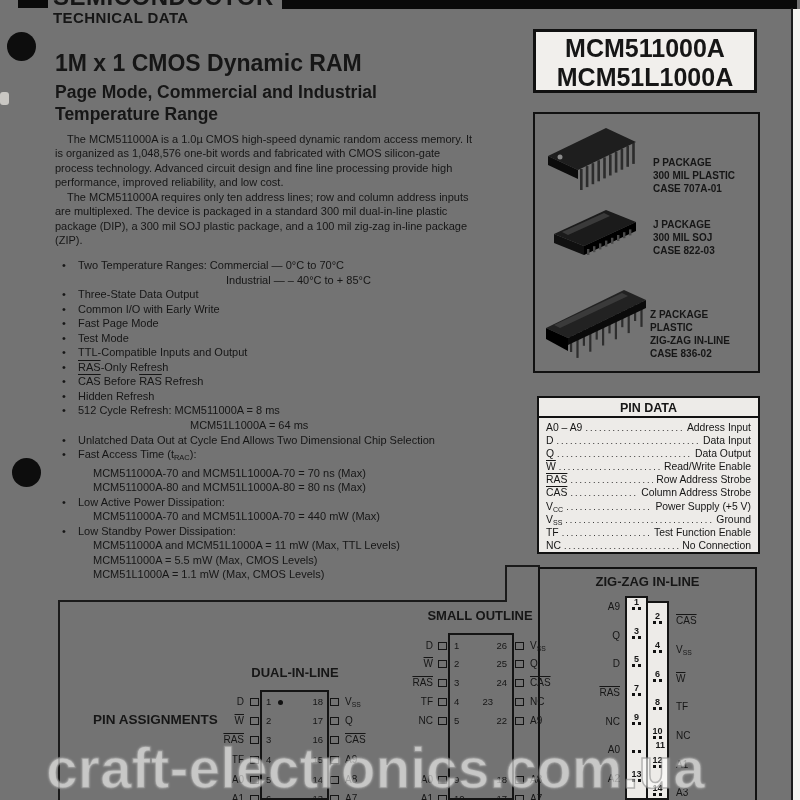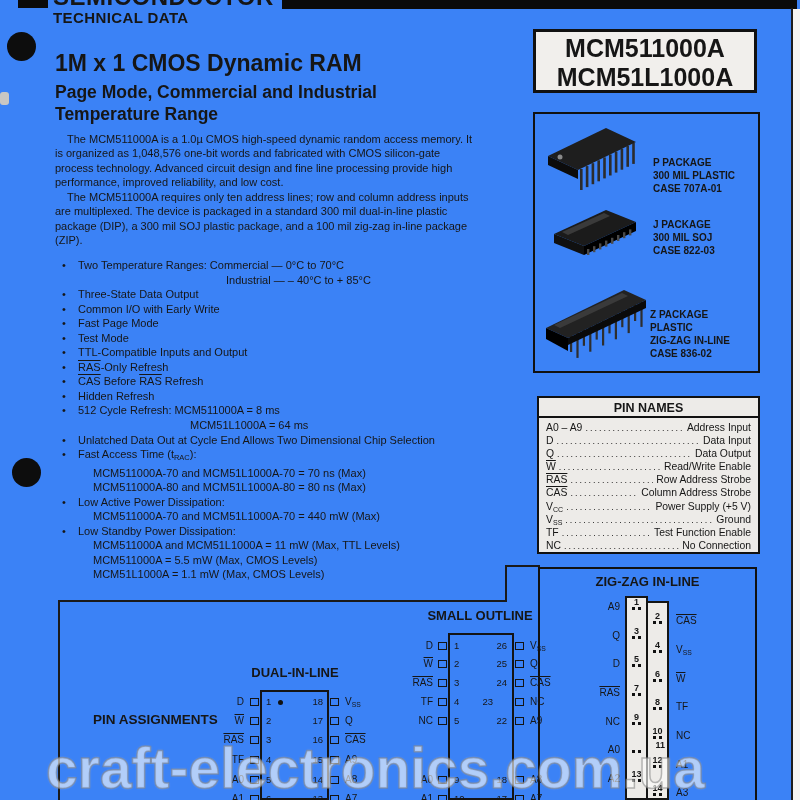--- a/index.html
+++ b/index.html
@@ -1,17 +1,17 @@
 <!DOCTYPE html>
 <html><head>
 <meta charset="utf-8">
 <style>
   html,body{margin:0;padding:0;background:#fff;}
   #page{position:relative;width:800px;height:800px;overflow:hidden;
-        background:#3b82f6;color:#161616;
+        background:#737373;color:#161616;
         font-family:"Liberation Sans","DejaVu Sans",sans-serif;}
   .abs{position:absolute;}
   
   #logo-sq{left:18px;top:0;width:30px;height:8px;background:#0a0a0a;}
   #brand-clip{left:53px;top:0;width:232px;height:9px;overflow:hidden;}
   #brand-clip span{position:absolute;top:-17px;left:0;font-size:24px;font-weight:700;letter-spacing:.5px;white-space:nowrap;}
   #head-bar{left:282px;top:0;width:515px;height:9px;background:#0a0a0a;}
   #tech-data{left:53px;top:9px;font-size:15px;font-weight:700;letter-spacing:.4px;}
   .hole{border-radius:50%;background:#0d0d0d;width:29px;height:29px;}
   #hole1{left:7px;top:32px;} #hole2{left:12px;top:458px;}
@@ -139,21 +139,21 @@
       <div>CASE 822-03</div>
     </div>
   <div class="abs pkg-cap" id="cap-z" style="left:650px;top:308px;width:106px;">
       <div>Z PACKAGE</div>
       <div>PLASTIC</div>
       <div>ZIG-ZAG IN-LINE</div>
       <div>CASE 836-02</div>
     </div>
 
   <div class="abs" id="pn-box">
-    <div id="pn-title">PIN NAMES</div>
+    <div id="pn-title">PIN DATA</div>
     <div id="pn-rows">
         <div class="pnrow">
           <span class="pnl">A0 – A9</span>
           <span class="pnd">............................................................</span>
           <span class="pnr">Address Input</span>
         </div>
         <div class="pnrow">
           <span class="pnl">D</span>
           <span class="pnd">............................................................</span>
           <span class="pnr">Data Input</span>

